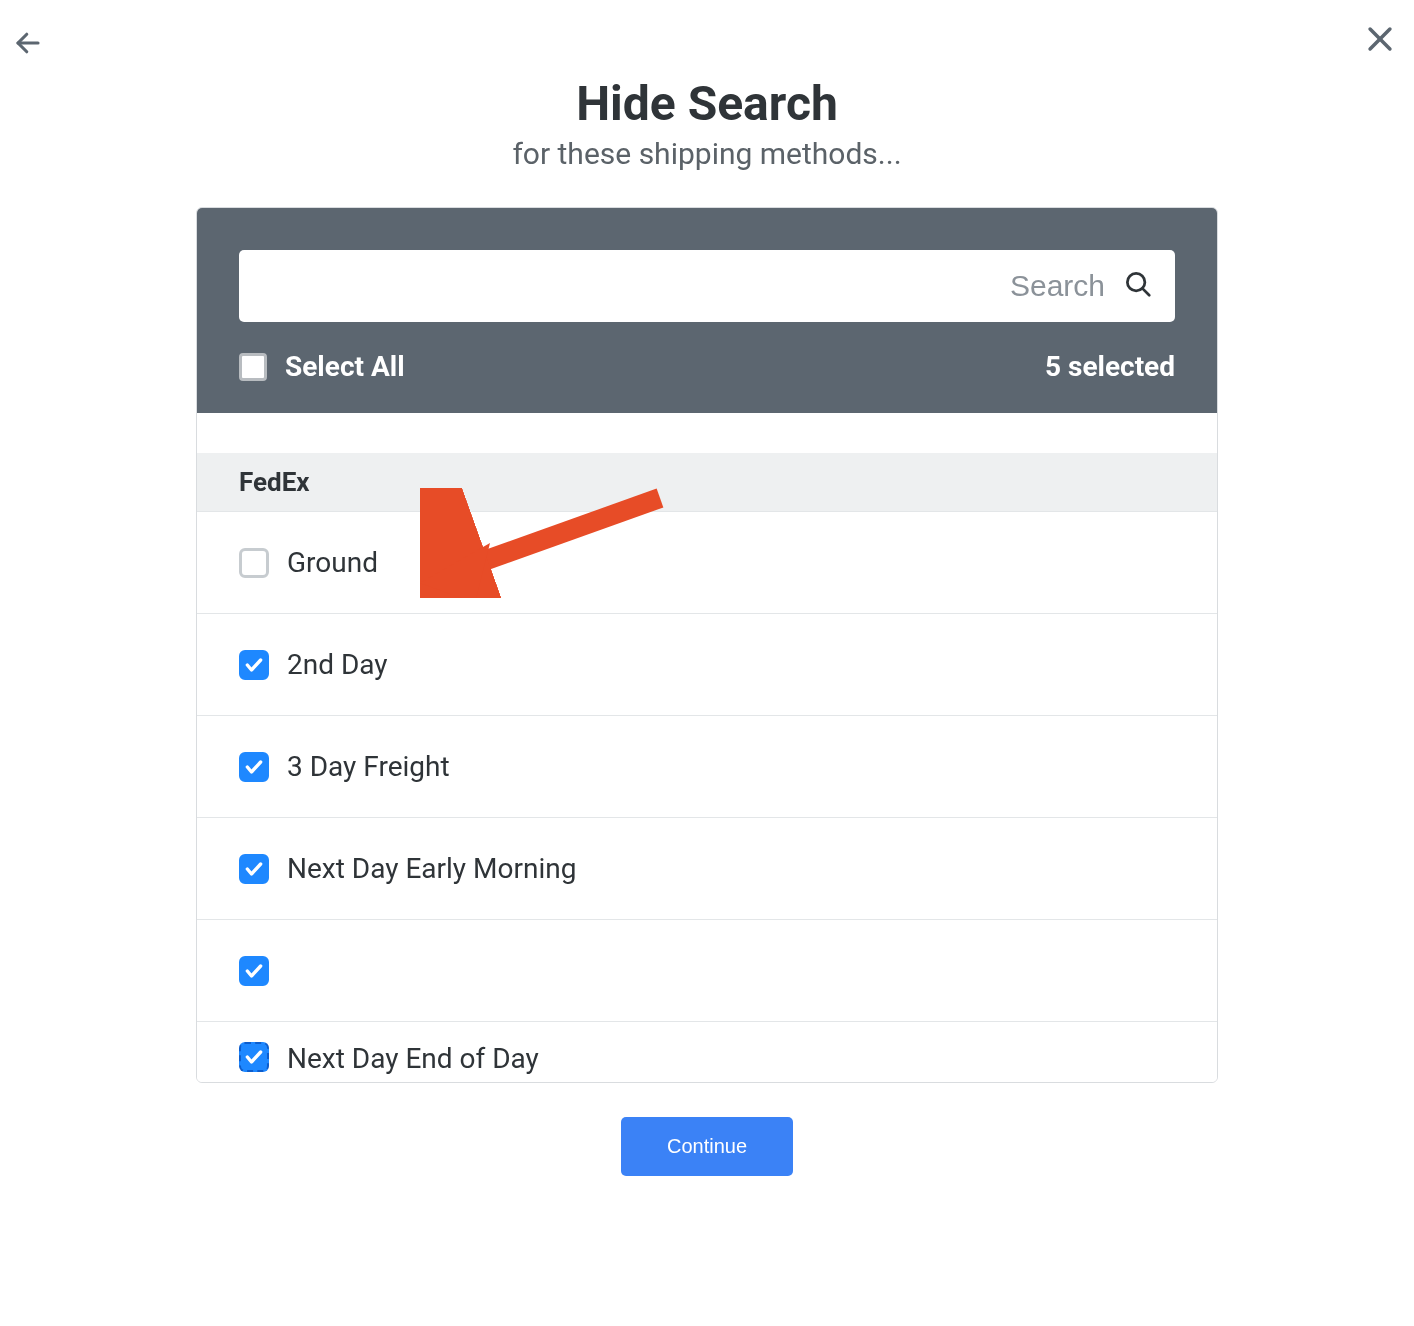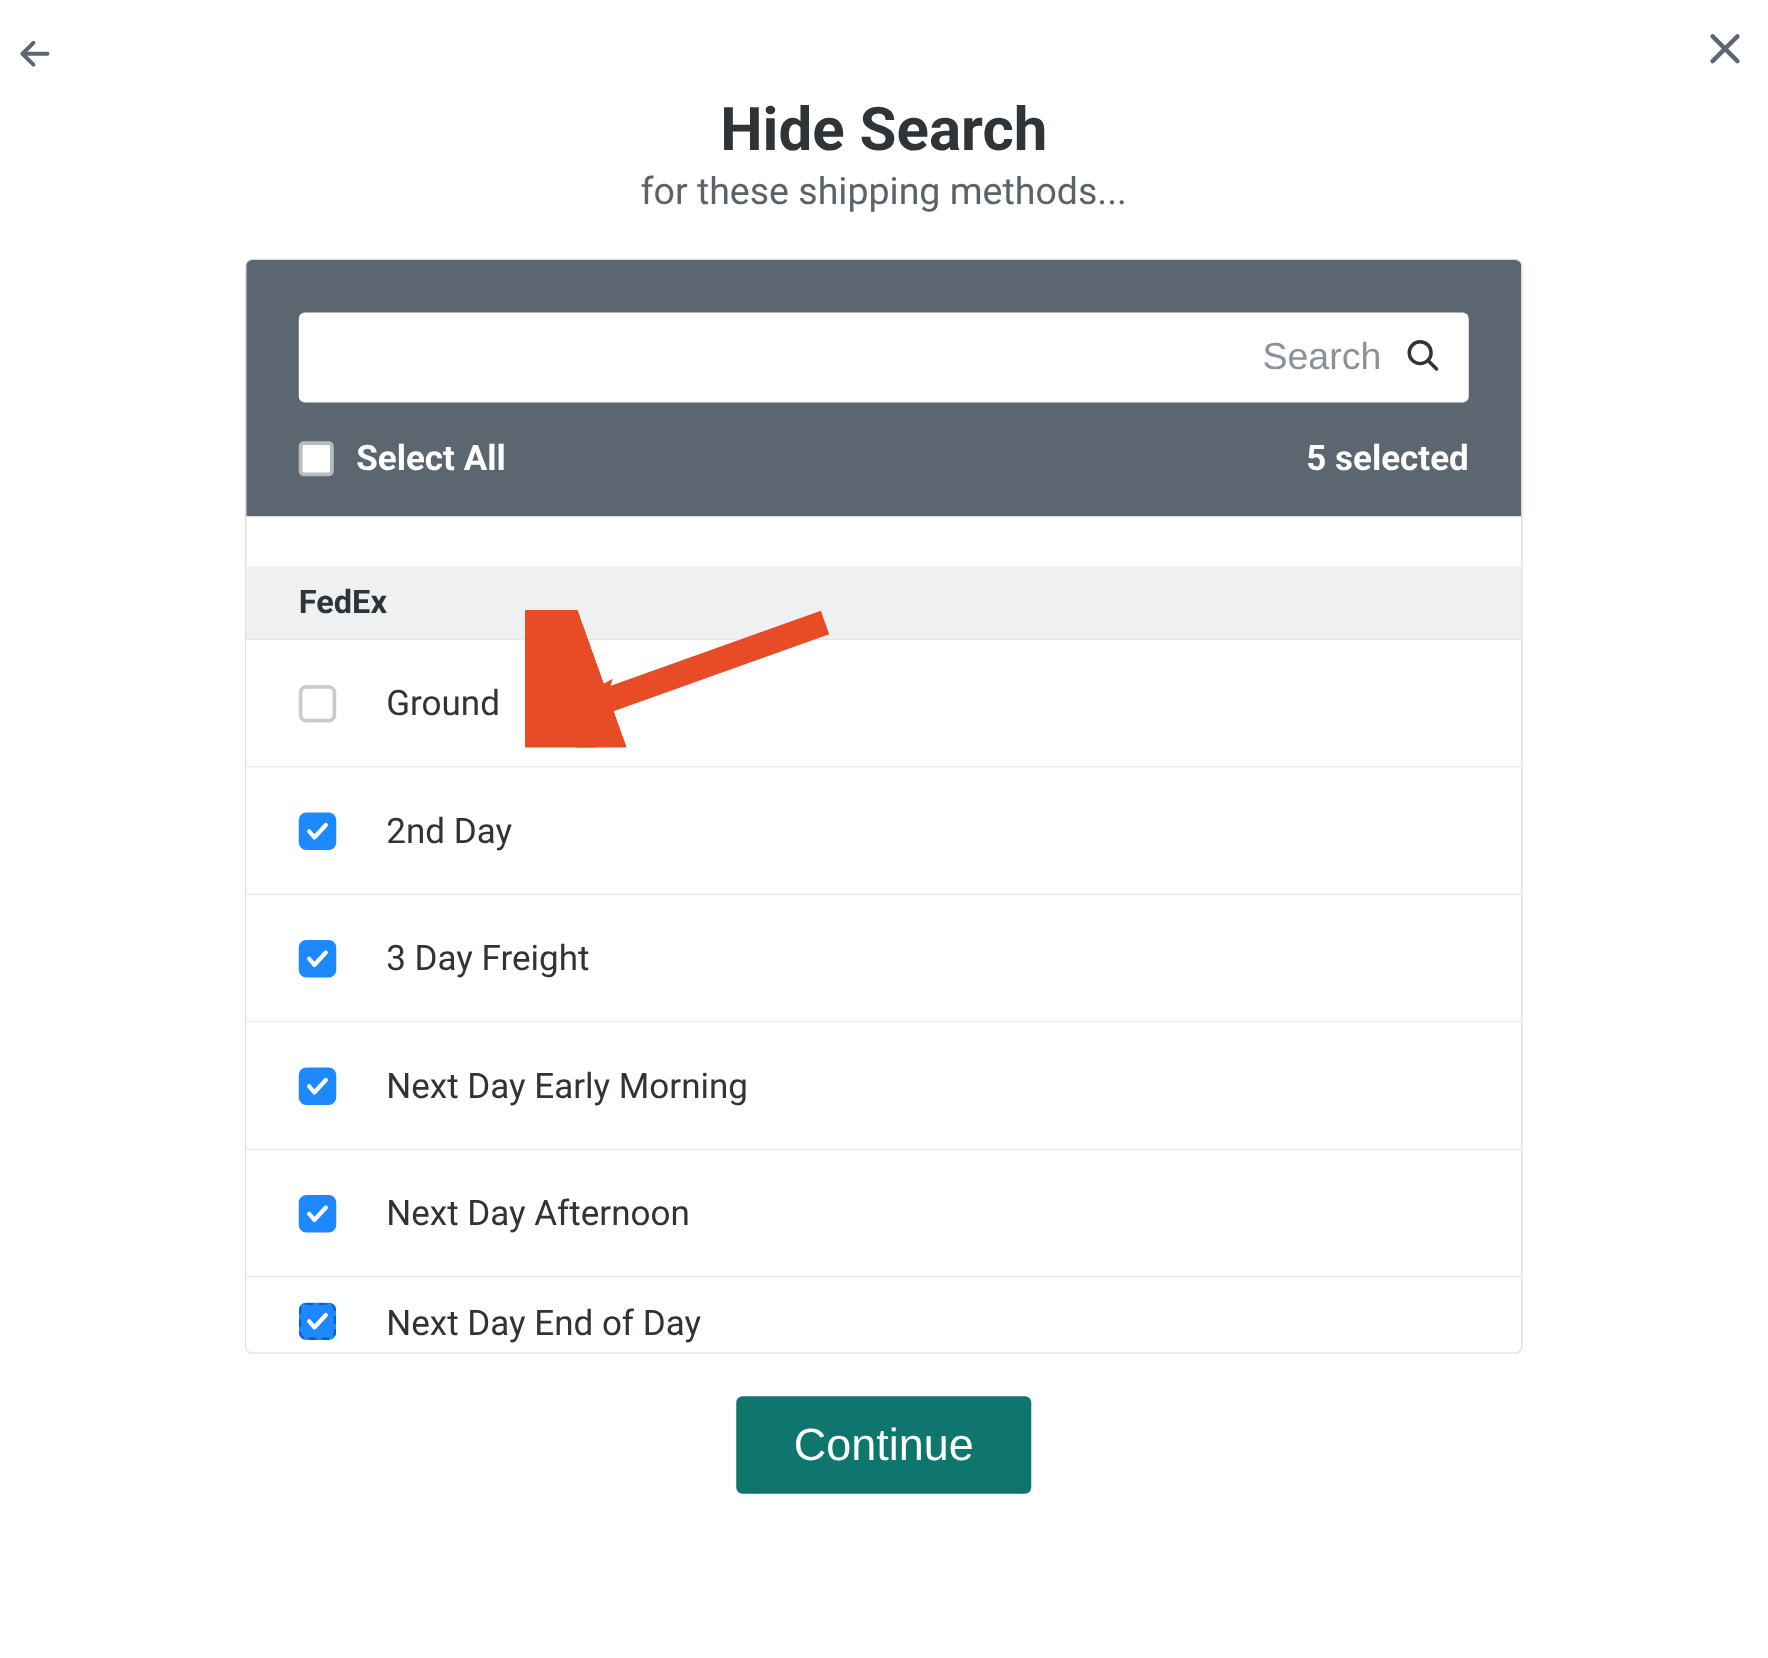--- a/index.html
+++ b/index.html
@@ -132,21 +132,21 @@
       color: #2f3438;
       border-bottom: 1px solid #e3e6e8;
       margin-top: 40px;
     }
     .method-row {
       display: flex;
       align-items: center;
       padding: 0 42px;
       height: 102px;
       border-bottom: 1px solid #e3e6e8;
-      gap: 40px;
+      gap: 18px;
       background: #fff;
     }
     .method-row:last-child {
       border-bottom: none;
       height: 60px;
       align-items: flex-start;
       padding-top: 20px;
     }
     .checkbox {
       width: 30px;
@@ -178,23 +178,23 @@
     .method-label {
       font-size: 28px;
       color: #2f3438;
       font-weight: 400;
     }
     .footer {
       text-align: center;
       margin-top: 34px;
     }
     .continue-button {
-      background: #0f766e;
+      background: #3b82f6;
       color: #fff;
-      font-size: 36px;
+      font-size: 20px;
       font-weight: 400;
       border: none;
       border-radius: 5px;
       padding: 18px 46px;
       cursor: pointer;
     }
     .annotation-arrow {
       position: absolute;
       left: 420px;
       top: 488px;
@@ -279,21 +279,20 @@
     </div>
     <span class="method-label">Next Day Early Morning</span>
   </div>
 
   <div class="method-row">
     <div class="checkbox checked">
       <svg width="20" height="20" viewBox="0 0 24 24" fill="none" stroke="#fff" stroke-width="4" stroke-linecap="round" stroke-linejoin="round">
           <polyline points="4 12 9 18 20 6"></polyline>
         </svg>
     </div>
-    <span class="method-label">Next Day Afternoon</span>
   </div>
 
   <div class="method-row">
     <div class="checkbox checked-partial">
       <svg width="20" height="20" viewBox="0 0 24 24" fill="none" stroke="#fff" stroke-width="4" stroke-linecap="round" stroke-linejoin="round">
           <polyline points="4 12 9 18 20 6"></polyline>
         </svg>
     </div>
     <span class="method-label">Next Day End of Day</span>
   </div>

